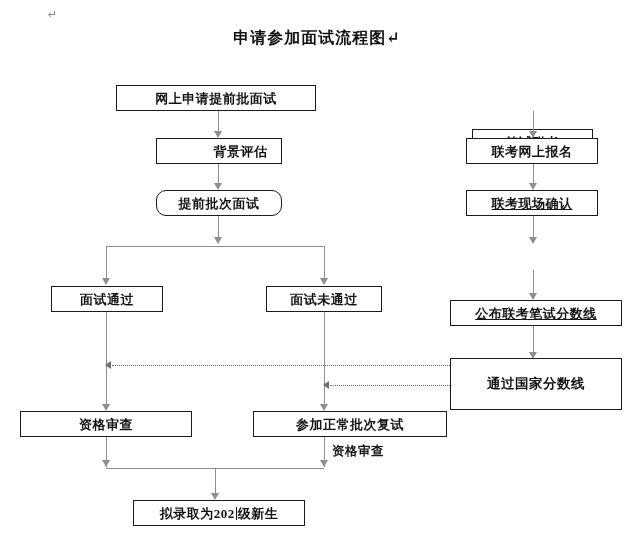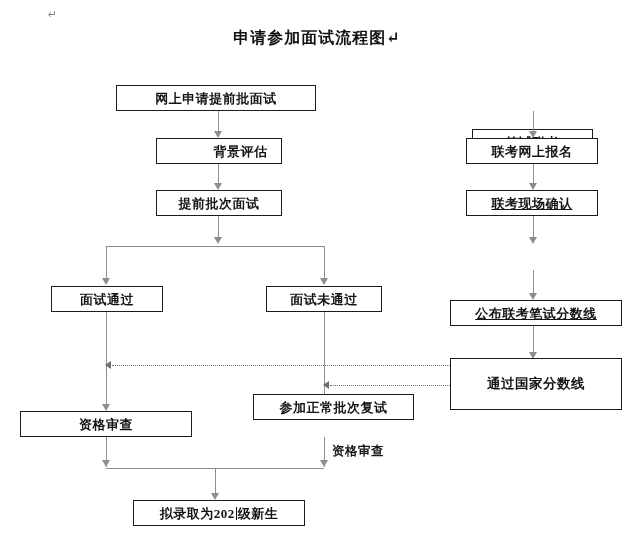--- a/index.html
+++ b/index.html
@@ -122,21 +122,21 @@
   <div class="node" style="left:116px; top:85px; width:200px; height:26px;">网上申请提前批面试</div>
 
   <div class="vline" style="left:218px; top:111px; height:21px;"></div>
   <div class="arrow-down" style="left:213.5px; top:131px;"></div>
 
   <div class="node" style="left:156px; top:138px; width:126px; height:26px;padding-left:43px;">背景评估</div>
 
   <div class="vline" style="left:218px; top:164px; height:20px;"></div>
   <div class="arrow-down" style="left:213.5px; top:183px;"></div>
 
-  <div class="node" style="left:156px; top:190px; width:126px; height:26px;">提前批次面试</div>
+  <div class="node" style="left:156px; top:190px; width:126px; height:26px;border-radius:10px;">提前批次面试</div>
 
   <div class="vline" style="left:218px; top:216px; height:22px;"></div>
   <div class="arrow-down" style="left:213.5px; top:237px;"></div>
 
   <div class="hline" style="left:106px; top:246px; width:218px;"></div>
 
   <div class="vline" style="left:106px; top:246px; height:33px;"></div>
   <div class="arrow-down" style="left:101.5px; top:278px;"></div>
 
   <div class="vline" style="left:324px; top:246px; height:33px;"></div>
@@ -147,21 +147,21 @@
   <div class="node" style="left:266px; top:286px; width:116px; height:26px;">面试未通过</div>
 
   <div class="vline" style="left:106px; top:312px; height:95px;"></div>
   <div class="arrow-down" style="left:101.5px; top:404px;"></div>
 
   <div class="vline" style="left:324px; top:312px; height:95px;"></div>
   <div class="arrow-down" style="left:319.5px; top:404px;"></div>
 
   <div class="node" style="left:20px; top:411px; width:172px; height:26px;">资格审查</div>
 
-  <div class="node" style="left:253px; top:394px; width:161px; height:26px;">参加正常批次复试</div>
+  <div class="node" style="left:253px; top:411px; width:194px; height:26px;">参加正常批次复试</div>
 
   <div class="node" style="left:472px; top:85px; width:121px; height:26px;margin-top:44px;">笔试联考</div>
 
   <div class="vline" style="left:533px; top:111px; height:21px;"></div>
   <div class="arrow-down" style="left:528.5px; top:131px;"></div>
 
   <div class="node" style="left:466px; top:138px; width:132px; height:26px;">联考网上报名</div>
 
   <div class="vline" style="left:533px; top:164px; height:20px;"></div>
   <div class="arrow-down" style="left:528.5px; top:183px;"></div>

